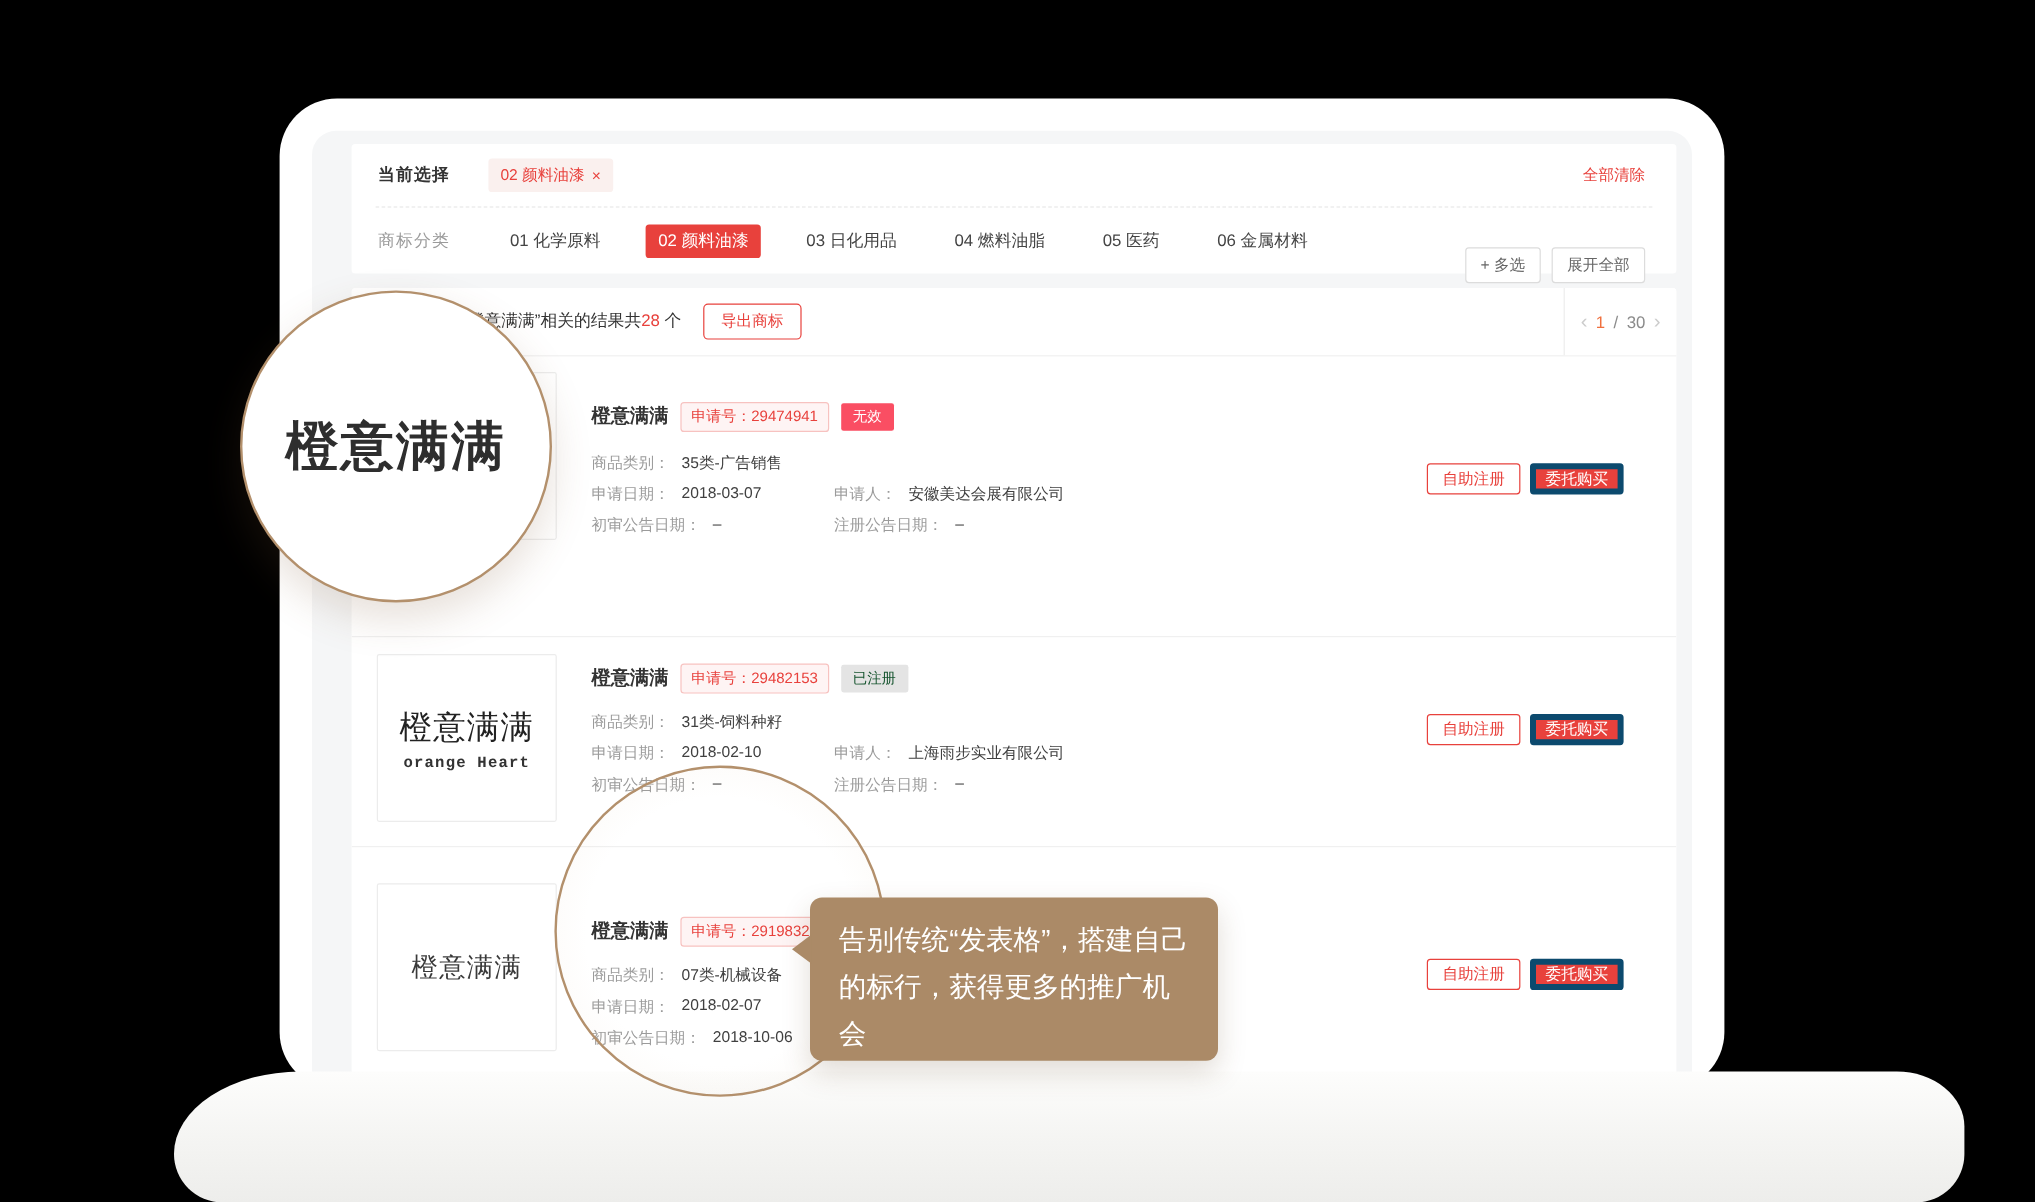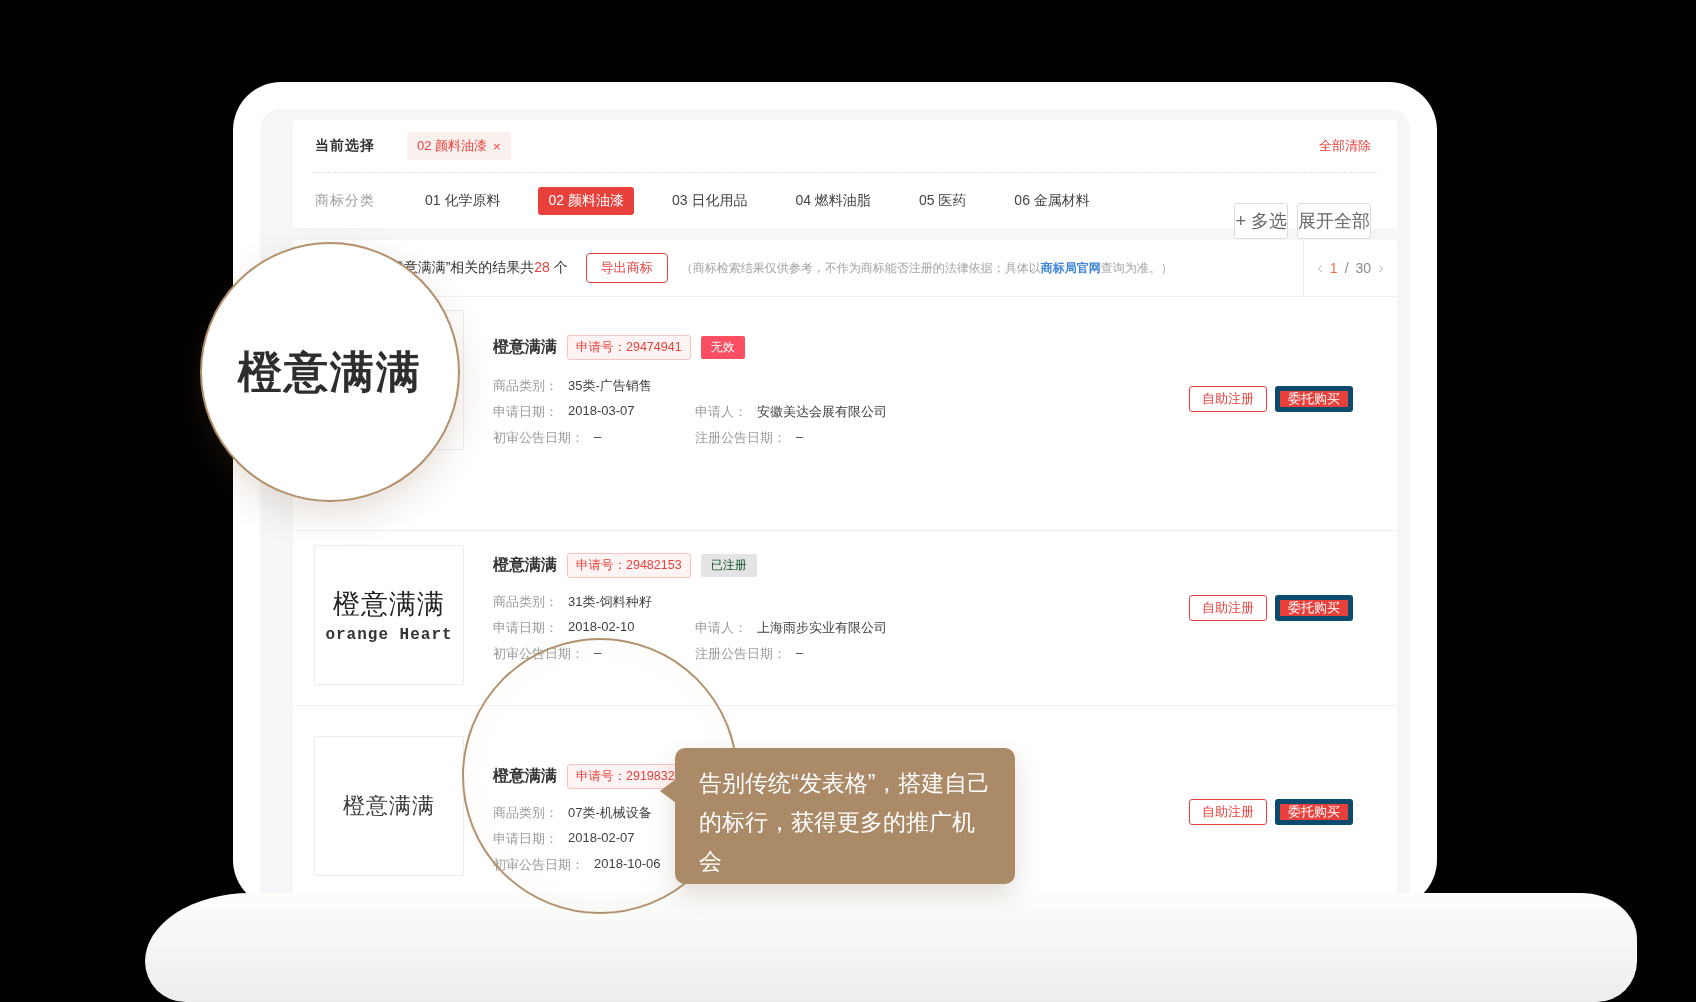--- a/index.html
+++ b/index.html
@@ -23,22 +23,22 @@
   .sel-tag { margin-left:32px; display:inline-flex; align-items:center; gap:6px;
     background:#faf0ee; color:#e8413c; font-size:13px; padding:5px 10px; border-radius:3px; }
   .sel-tag .x { font-size:13px; cursor:pointer; }
   .clear-all { position:absolute; right:26px; color:#e8413c; font-size:13px; cursor:pointer; }
   .dashed { border-top:1px dashed #e3e3e3; margin:0 20px; }
   .row-b { position:relative; height:55px; display:flex; align-items:center; padding-left:22px; }
   .cat-label { font-size:14px; color:#9b9b9b; letter-spacing:1px; margin-right:40px; }
   .cat-item { font-size:14px; color:#444; margin-right:28px; padding:5px 10px; cursor:pointer; white-space:nowrap; }
   .cat-item.active { background:#e8413c; color:#fff; border-radius:3px; }
   .tools { position:absolute; right:26px; display:flex; gap:9px; }
-  .tool-btn { font-size:18px; color:#666; border:1px solid #dcdcdc; background:#fff;
-    padding:5px 0; border-radius:3px; cursor:pointer; white-space:nowrap;margin-top:40px; }
+  .tool-btn { font-size:13px; color:#666; border:1px solid #dcdcdc; background:#fff;
+    padding:5px 12px; border-radius:3px; cursor:pointer; white-space:nowrap;margin-top:40px; }
 
   
   .res-head { position:relative; height:57px; border-bottom:1px solid #f0f0f0;
     display:flex; align-items:center; padding-left:22px; }
   .summary { font-size:14px; color:#333; white-space:nowrap; }
   .summary .cnt { color:#e8413c;margin-top:16px; }
   .export-btn { margin-left:18px; font-size:13px; color:#e8413c; border:1px solid #e8413c;
     background:#fff; padding:5px 14px; border-radius:4px; cursor:pointer; white-space:nowrap; }
   .disclaimer { margin-left:13px; font-size:12px; color:#a3a3a3; white-space:nowrap; }
   .disclaimer .lnk { color:#3d85d9; font-weight:700; cursor:pointer; }
@@ -50,21 +50,21 @@
   
   .rrow { position:absolute; left:0; width:1104px; }
   .rrow1 { top:57px; height:233px; }
   .rrow2 { top:290px; height:175px; border-top:1px solid #f0f0f0; }
   .rrow3 { top:465px; height:230px; border-top:1px solid #f0f0f0; }
   .tile { position:absolute; left:21px; width:150px; height:140px; border:1px solid #ececec;
     border-radius:2px; display:flex; flex-direction:column; align-items:center; justify-content:center;
     gap:4px; background:#fff; cursor:pointer; }
   .tile-main { font-size:22px; color:#3a3a3a; letter-spacing:1px; }
   .tile-main.calligraphy { font-family:"DejaVu Serif","Liberation Serif",serif; font-size:27px; color:#222; }
-  .tile-sub { font-family:"Liberation Mono","DejaVu Sans Mono",monospace; font-size:16px;
+  .tile-sub { font-family:"Liberation Mono","DejaVu Sans Mono",monospace; font-size:13px;
     font-weight:700; color:#333; letter-spacing:1px; }
   .tile-sub:empty { display:none; }
   .tblock { position:absolute; left:200px; right:260px; }
   .titleline { position:absolute; display:flex; align-items:center; gap:10px; }
   .tm-name { font-size:16px; font-weight:700; color:#333; cursor:pointer; white-space:nowrap; }
   .appno { font-size:12.5px; color:#e8413c; background:#fef4f4; border:1px solid #f7c2c0;
     border-radius:3px; padding:3px 8px; white-space:nowrap; }
   .badge { font-size:12px; border-radius:2px; padding:3px 10px; white-space:nowrap; }
   .badge:empty { display:none; }
   .badge.invalid { background:#fa4e63; color:#fff; }
@@ -132,21 +132,20 @@
           <button class="tool-btn">+ 多选</button>
           <button class="tool-btn">展开全部</button>
         </span>
       </div>
     </div>
 
     <div class="card card-results">
       <div class="res-head">
         <span class="summary"><span>为您检索到“橙意满满”相关的结果共</span><span class="cnt">28</span><span> 个</span></span>
         <button class="export-btn">导出商标</button>
-        <span class="disclaimer"><span>（商标检索结果仅供参考，不作为商标能否注册的法律依据；具体以</span><span class="lnk">商标局官网</span><span>查询为准。）</span></span>
         <span class="pager">
           <span class="pg-prev">‹</span>
           <span class="pg-cur">1</span>
           <span class="pg-sep">/</span>
           <span class="pg-total">30</span>
           <span class="pg-next">›</span>
         </span>
       </div>
 
       <div class="rrow rrow1">

